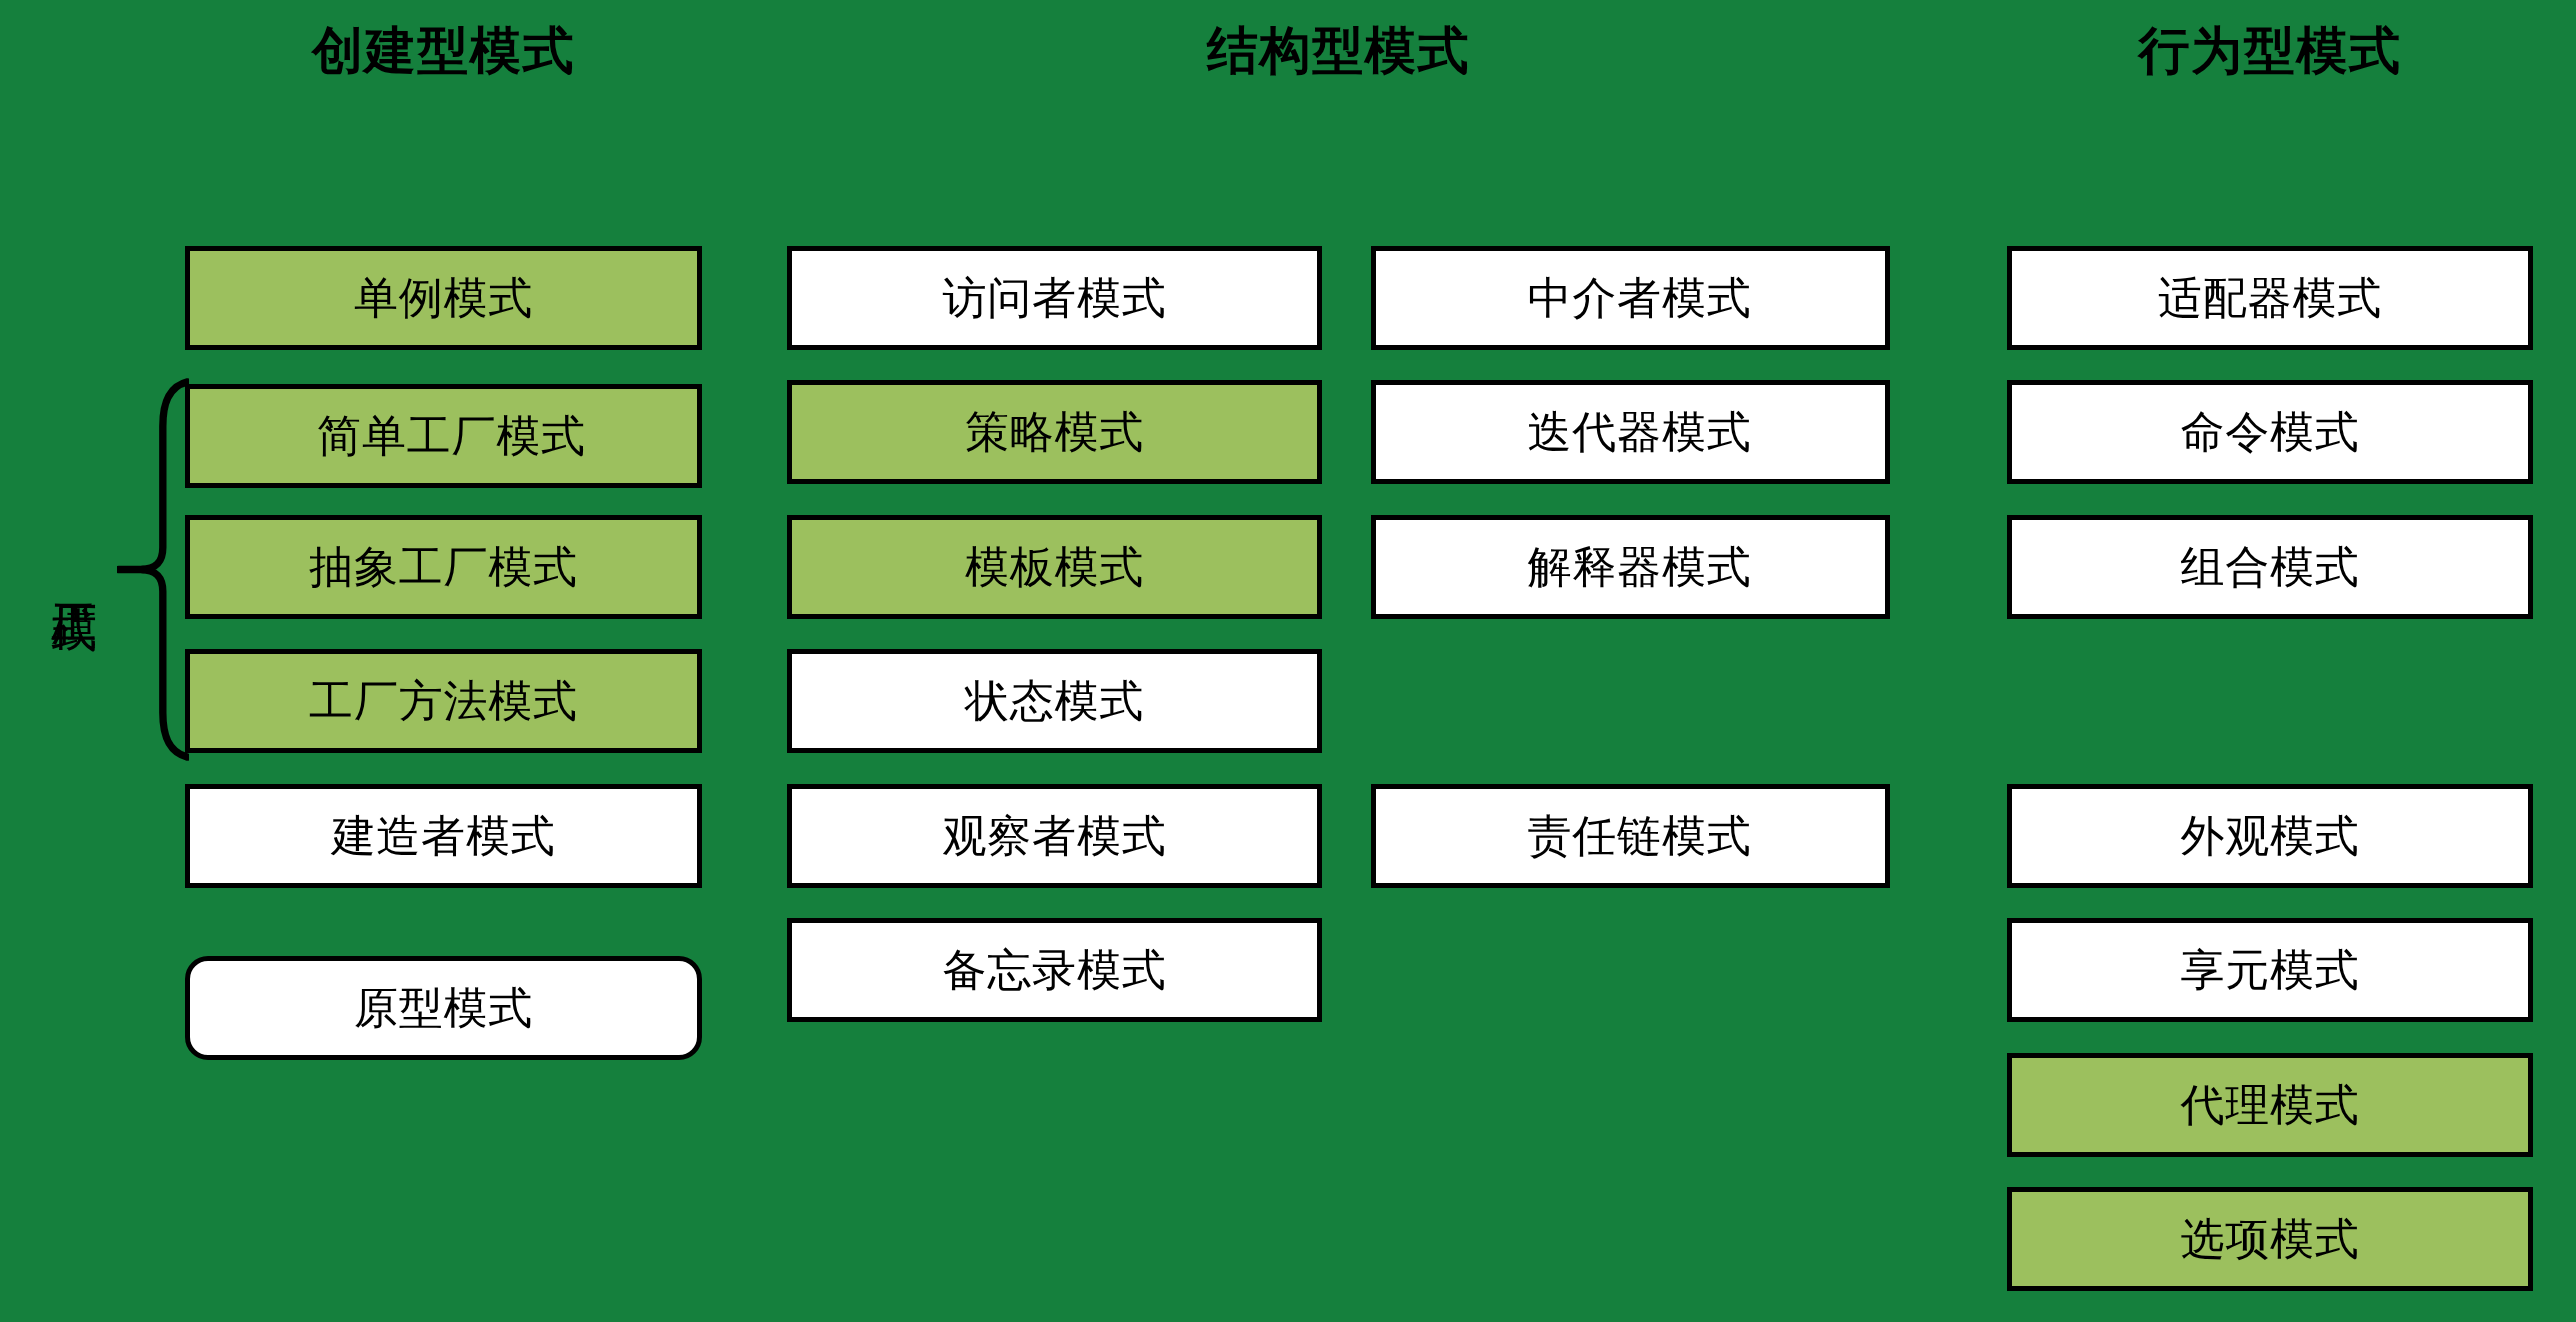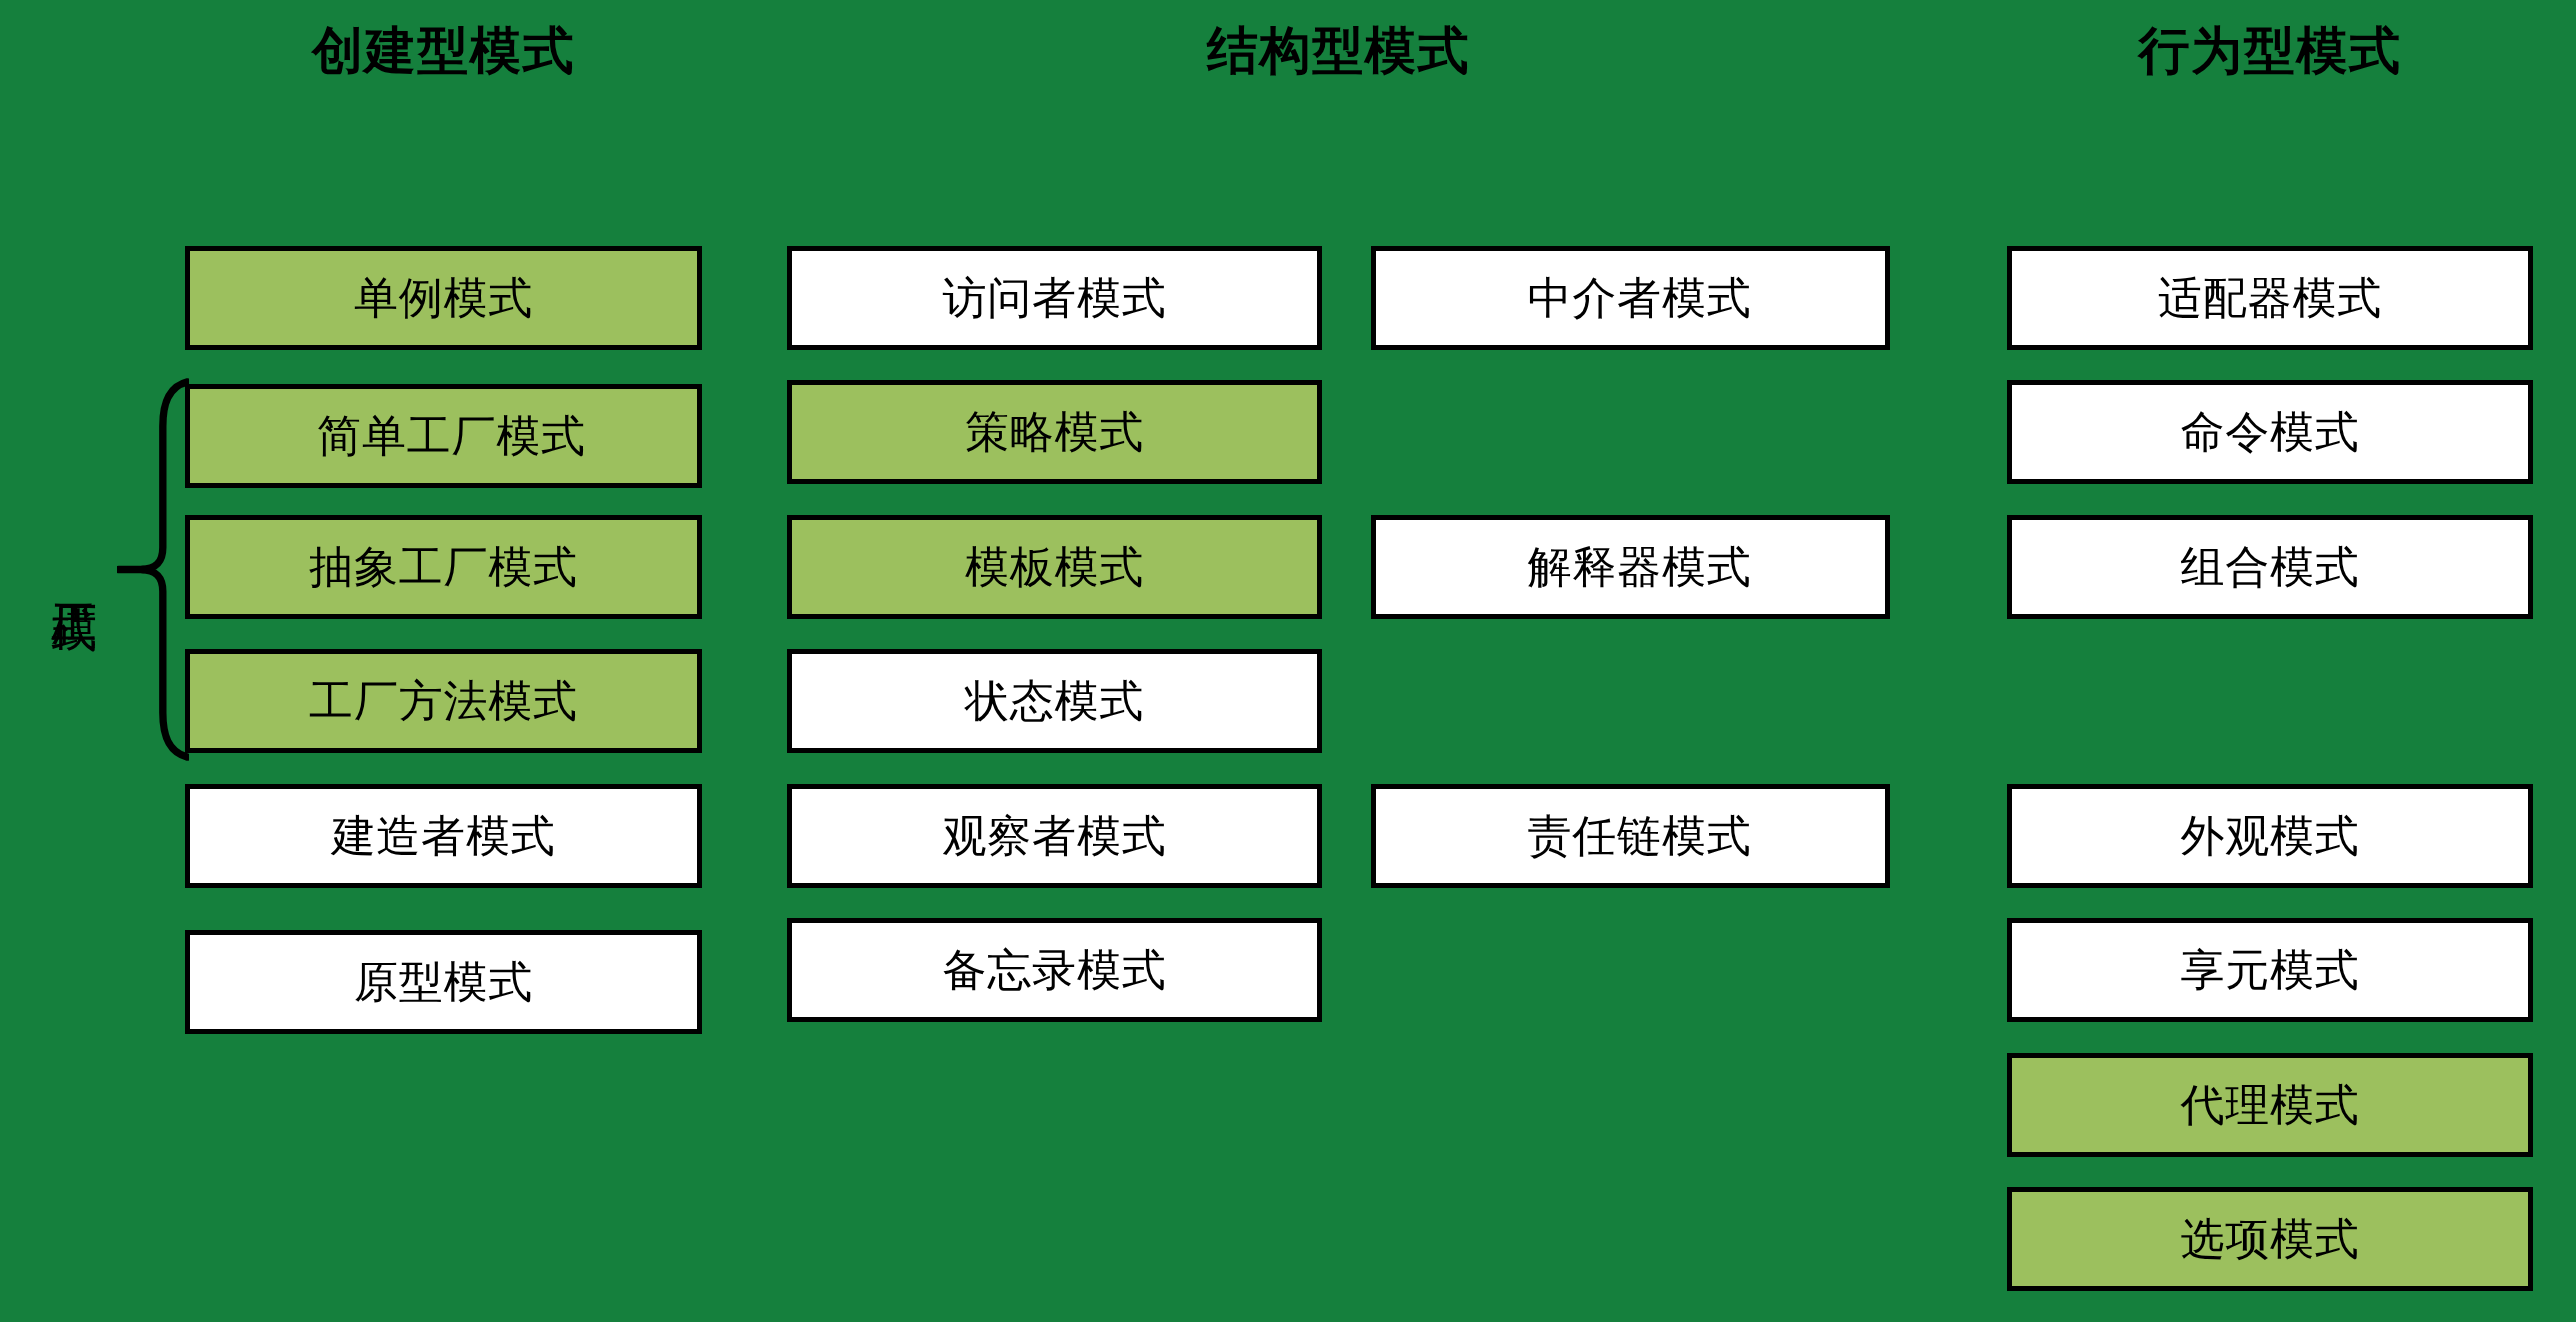--- a/index.html
+++ b/index.html
@@ -110,30 +110,31 @@
                C 56 436 62 458 86 464" fill="none" stroke="#000000" stroke-width="9" stroke-linecap="round"></path>
       <line x1="2" y1="235" x2="32" y2="235" stroke="#000000" stroke-width="9" stroke-linecap="round"></line>
     </svg>
   </div>
 
   <div class="pattern-box col1 highlight" style="top:246px;">单例模式</div>
   <div class="pattern-box col1 highlight" style="top:384px;padding-left:16px;">简单工厂模式</div>
   <div class="pattern-box col1 highlight" style="top:515px;">抽象工厂模式</div>
   <div class="pattern-box col1 highlight" style="top:649px;">工厂方法模式</div>
   <div class="pattern-box col1" style="top:784px;">建造者模式</div>
-  <div class="pattern-box col1" style="top:930px;">原型模式</div>
+  <div class="pattern-box col1" style="top:956px;border-radius:23px;">原型模式</div>
 
   <div class="pattern-box col2" style="top:246px;">访问者模式</div>
   <div class="pattern-box col2 highlight" style="top:380px;">策略模式</div>
   <div class="pattern-box col2 highlight" style="top:515px;">模板模式</div>
   <div class="pattern-box col2" style="top:649px;">状态模式</div>
   <div class="pattern-box col2" style="top:784px;">观察者模式</div>
   <div class="pattern-box col2" style="top:918px;">备忘录模式</div>
 
   <div class="pattern-box col3" style="top:246px;">中介者模式</div>
+  <div class="pattern-box col3" style="top:380px;">迭代器模式</div>
   <div class="pattern-box col3" style="top:515px;">解释器模式</div>
   <div class="pattern-box col3" style="top:784px;">责任链模式</div>
 
   <div class="pattern-box col4" style="top:246px;">适配器模式</div>
   <div class="pattern-box col4" style="top:380px;">命令模式</div>
   <div class="pattern-box col4" style="top:515px;">组合模式</div>
   <div class="pattern-box col4" style="top:784px;">外观模式</div>
   <div class="pattern-box col4" style="top:918px;">享元模式</div>
   <div class="pattern-box col4 highlight" style="top:1053px;">代理模式</div>
   <div class="pattern-box col4 highlight" style="top:1187px;">选项模式</div>

